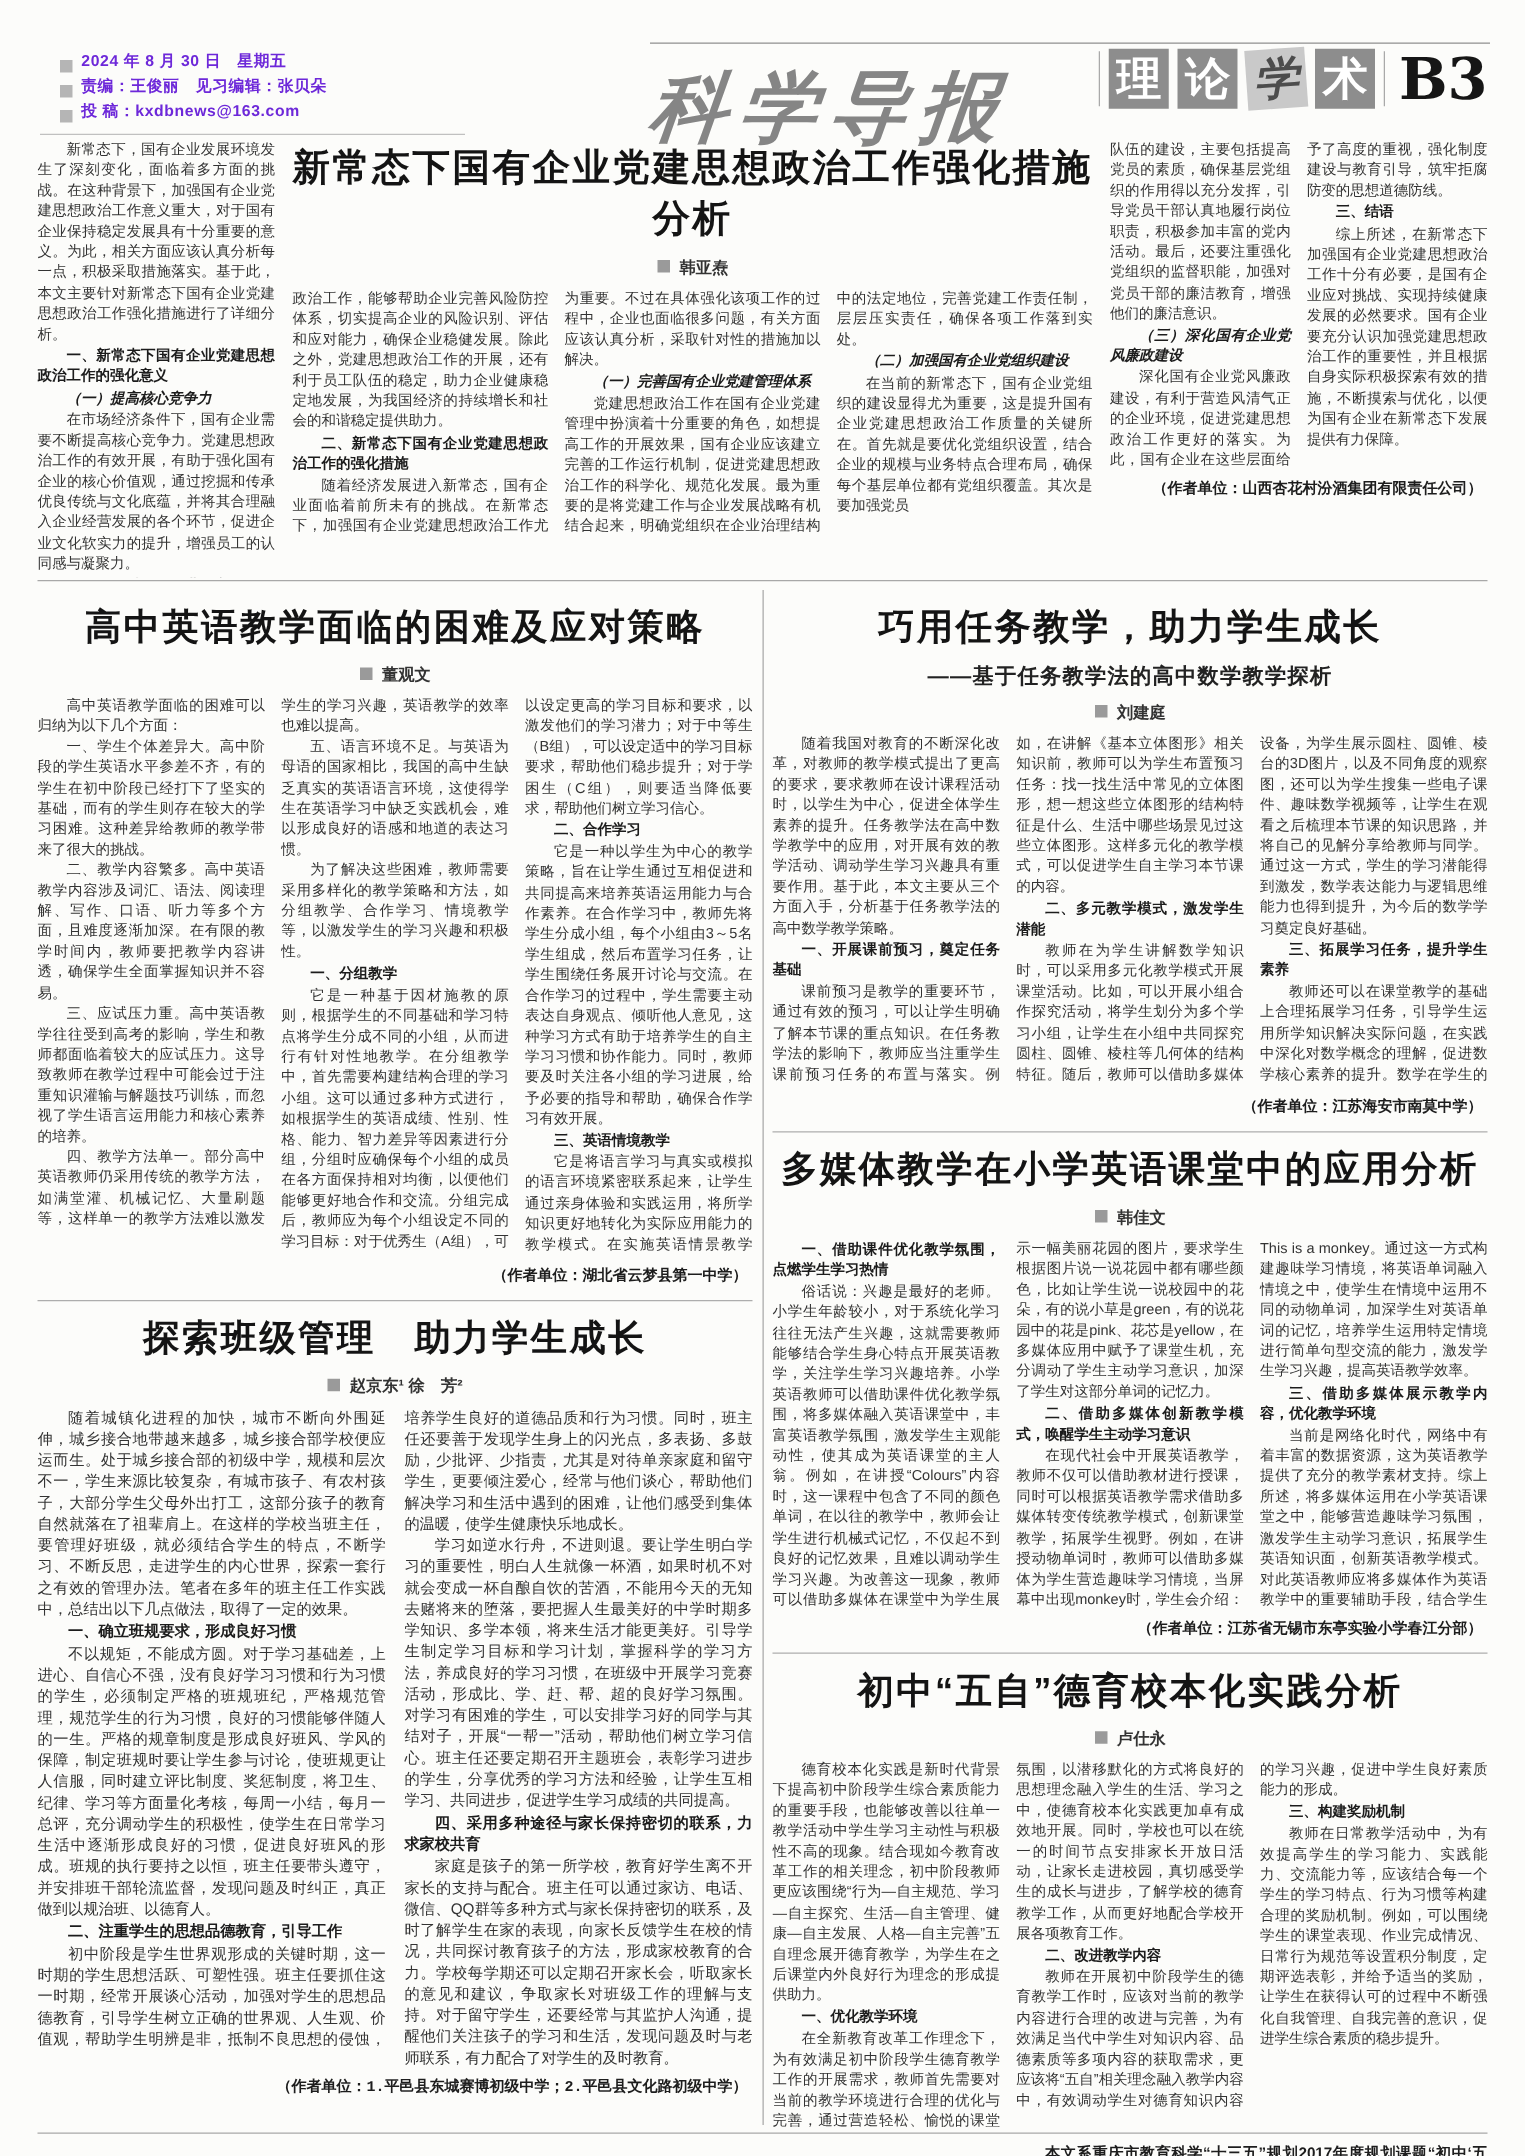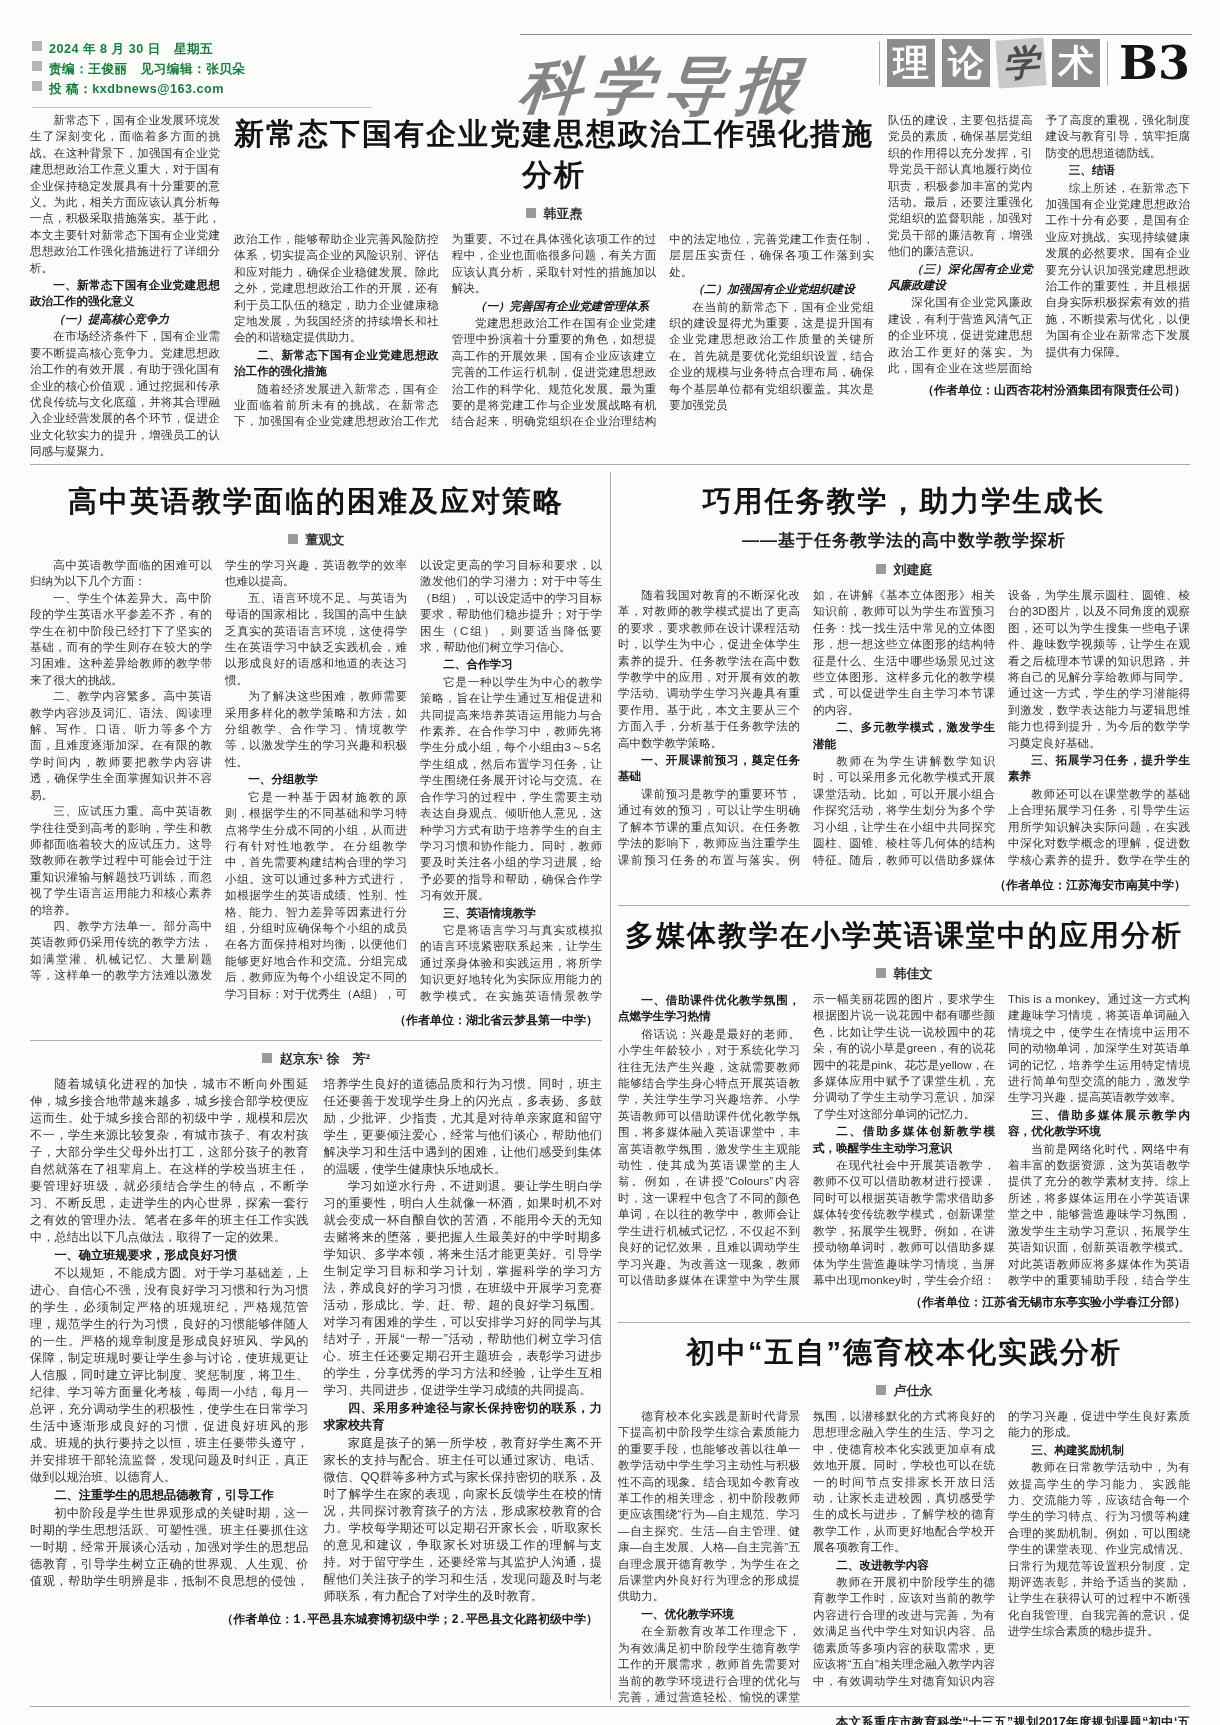--- a/index.html
+++ b/index.html
@@ -2,22 +2,22 @@
 <html><head>
 <meta charset="utf-8">
 <style>
   html,body{margin:0;padding:0;background:#e9e8e5;}
   .page{position:relative;width:1220px;height:1725px;margin:0 auto;background:#fcfcfa;
         font-family:"Liberation Sans","DejaVu Sans",sans-serif;color:#2d2d2d;overflow:hidden;}
   
   .header{position:absolute;left:0;top:0;width:1220px;height:112px;}
   .top-rule{position:absolute;left:520px;top:34px;width:672px;border-top:1px solid #8f8f8f;}
   .meta{position:absolute;left:32px;top:38px;width:340px;padding-bottom:6px;border-bottom:1px solid #c0c0c0;}
-  .meta-row{display:flex;align-items:flex-start;font-size:12.6px;font-weight:700;color:#15803d;
-            letter-spacing:.5px;margin:3px 0;}
+  .meta-row{display:flex;align-items:flex-end;font-size:12.6px;font-weight:700;color:#6d28d9;
+            letter-spacing:.5px;margin:3px 16px;}
   .sq{display:inline-block;width:10px;height:10px;background:#b5b5b5;margin-right:7px;flex:none;}
   .masthead{position:absolute;left:520px;top:44px;font-family:"DejaVu Serif",serif;
             font-style:italic;font-weight:700;font-size:62px;color:#858585;letter-spacing:10px;
             transform:skewX(-6deg);white-space:nowrap;}
   .banner{position:absolute;right:30px;top:36px;display:flex;align-items:center;gap:7px;}
   .vtick{display:inline-block;width:1px;height:44px;background:#a9a9a9;}
   .bchar{display:inline-flex;align-items:center;justify-content:center;width:48px;height:48px;
          background:#8d8d8d;color:#fff;font-size:36px;font-weight:700;}
   .bchar.light{background:#c9c9c9;color:#4c4c4c;font-style:italic;transform:rotate(-4deg);}
   .pageno{font-family:"DejaVu Serif",serif;font-size:46px;font-weight:700;color:#161616;margin-left:4px;}
@@ -152,20 +152,21 @@
             <p class="t-p">它是一种以学生为中心的教学策略，旨在让学生通过互相促进和共同提高来培养英语运用能力与合作素养。在合作学习中，教师先将学生分成小组，每个小组由3～5名学生组成，然后布置学习任务，让学生围绕任务展开讨论与交流。在合作学习的过程中，学生需要主动表达自身观点、倾听他人意见，这种学习方式有助于培养学生的自主学习习惯和协作能力。同时，教师要及时关注各小组的学习进展，给予必要的指导和帮助，确保合作学习有效开展。</p>
             <p class="t-h">三、英语情境教学</p>
             <p class="t-p">它是将语言学习与真实或模拟的语言环境紧密联系起来，让学生通过亲身体验和实践运用，将所学知识更好地转化为实际应用能力的教学模式。在实施英语情景教学时，教师可以根据教学内容和目标，设计各种模拟真实场景的教学活动，如角色扮演、模拟对话、情景剧表演等，这些活动可以让学生身临其境地感受英语语言的魅力，提高他们的学习兴趣和参与度。同时，教师还可以借助多媒体等现代教学手段，为学生呈现更加生动、逼真的情景，增强他们的感官体验和认知效果。除了以上几种策略和方法，学校和教师还应该为高中生提供更多的英语实践机会，如组织英语角、参加国际交流等，以帮助他们提高英语运用能力和实际交流水平。</p>
           </div>
         <p class="attr">（作者单位：湖北省云梦县第一中学）</p>
       </article>
 
       <div class="sep"></div>
 
       <article>
+        <h2 class="title-lg">探索班级管理　助力学生成长</h2>
         <div class="byline">
           <span class="bsq"></span><span>赵京东¹ 徐　芳²</span>
         </div>
         <div class="cols2 art-body body-classmgmt">
             <p class="t-p">随着城镇化进程的加快，城市不断向外围延伸，城乡接合地带越来越多，城乡接合部学校便应运而生。处于城乡接合部的初级中学，规模和层次不一，学生来源比较复杂，有城市孩子、有农村孩子，大部分学生父母外出打工，这部分孩子的教育自然就落在了祖辈肩上。在这样的学校当班主任，要管理好班级，就必须结合学生的特点，不断学习、不断反思，走进学生的内心世界，探索一套行之有效的管理办法。笔者在多年的班主任工作实践中，总结出以下几点做法，取得了一定的效果。</p>
             <p class="t-h">一、确立班规要求，形成良好习惯</p>
             <p class="t-p">不以规矩，不能成方圆。对于学习基础差，上进心、自信心不强，没有良好学习习惯和行为习惯的学生，必须制定严格的班规班纪，严格规范管理，规范学生的行为习惯，良好的习惯能够伴随人的一生。严格的规章制度是形成良好班风、学风的保障，制定班规时要让学生参与讨论，使班规更让人信服，同时建立评比制度、奖惩制度，将卫生、纪律、学习等方面量化考核，每周一小结，每月一总评，充分调动学生的积极性，使学生在日常学习生活中逐渐形成良好的习惯，促进良好班风的形成。班规的执行要持之以恒，班主任要带头遵守，并安排班干部轮流监督，发现问题及时纠正，真正做到以规治班、以德育人。</p>
             <p class="t-h">二、注重学生的思想品德教育，引导工作</p>
             <p class="t-p">初中阶段是学生世界观形成的关键时期，这一时期的学生思想活跃、可塑性强。班主任要抓住这一时期，经常开展谈心活动，加强对学生的思想品德教育，引导学生树立正确的世界观、人生观、价值观，帮助学生明辨是非，抵制不良思想的侵蚀，培养学生良好的道德品质和行为习惯。同时，班主任还要善于发现学生身上的闪光点，多表扬、多鼓励，少批评、少指责，尤其是对待单亲家庭和留守学生，更要倾注爱心，经常与他们谈心，帮助他们解决学习和生活中遇到的困难，让他们感受到集体的温暖，使学生健康快乐地成长。</p>
             <p class="t-p">学习如逆水行舟，不进则退。要让学生明白学习的重要性，明白人生就像一杯酒，如果时机不对就会变成一杯自酿自饮的苦酒，不能用今天的无知去赌将来的堕落，要把握人生最美好的中学时期多学知识、多学本领，将来生活才能更美好。引导学生制定学习目标和学习计划，掌握科学的学习方法，养成良好的学习习惯，在班级中开展学习竞赛活动，形成比、学、赶、帮、超的良好学习氛围。对学习有困难的学生，可以安排学习好的同学与其结对子，开展“一帮一”活动，帮助他们树立学习信心。班主任还要定期召开主题班会，表彰学习进步的学生，分享优秀的学习方法和经验，让学生互相学习、共同进步，促进学生学习成绩的共同提高。</p>

